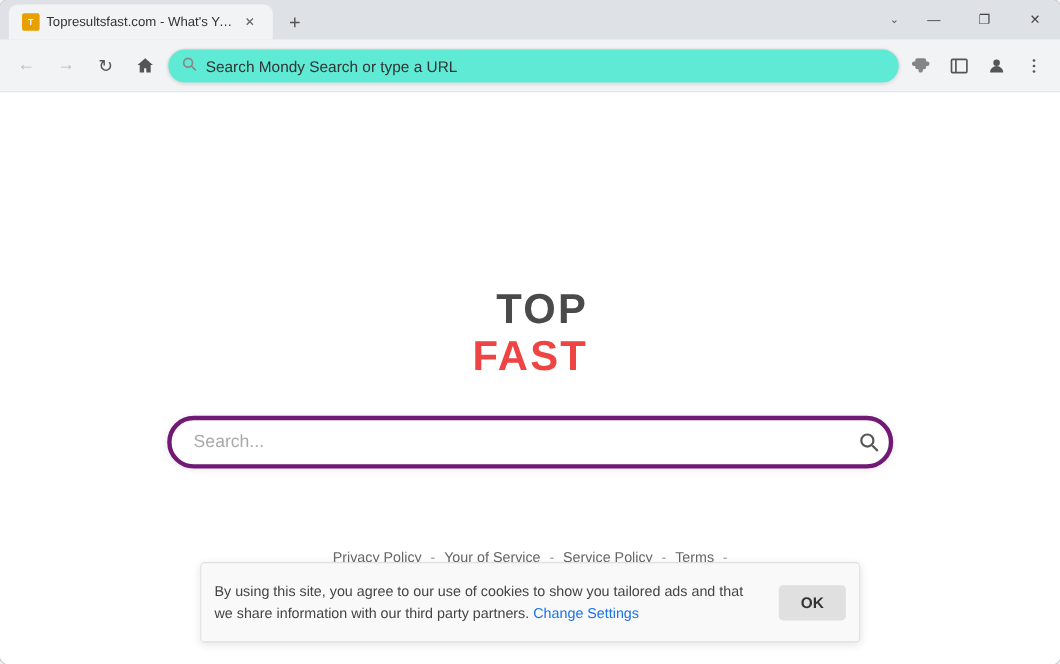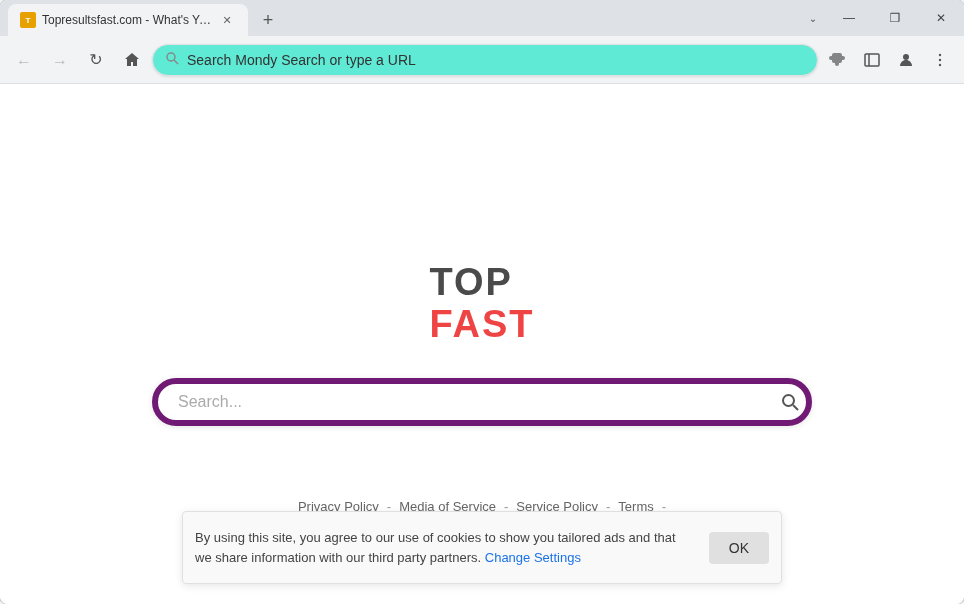--- a/index.html
+++ b/index.html
@@ -24,42 +24,42 @@
     .address-bar { flex: 1; height: 32px; background: #5eead4; border-radius: 16px; display: flex; align-items: center; padding: 0 12px; gap: 8px; border: 1px solid #e0e0e0; box-shadow: 0 1px 3px rgba(0,0,0,0.1); }
     .address-icon { font-size: 13px; color: #888; }
     .address-text { flex: 1; font-size: 14px; color: #333; }
     .toolbar-icons { display: flex; gap: 2px; }
     .toolbar-icon-btn { width: 32px; height: 32px; display: flex; align-items: center; justify-content: center; border-radius: 50%; cursor: pointer; color: #555; font-size: 16px; border: none; background: transparent; }
 
     
     .page-content { flex: 1; background: white; display: flex; flex-direction: column; align-items: center; justify-content: center; position: relative; overflow: hidden; }
 
     
-    .logo-container { display: flex; flex-direction: column; align-items: flex-start; margin-bottom: 32px; line-height: 1.1; }
+    .logo-container { display: flex; flex-direction: column; align-items: flex-end; margin-bottom: 32px; line-height: 1.1; }
     .logo-line { font-size: 38px; font-weight: 900; letter-spacing: 2px; }
     .logo-top { color: #4a4a4a; }
     .logo-middle { color: #e87722; }
     .logo-bottom { color: #ef4444; }
 
     
     .search-container { width: 660px; position: relative; }
-    .search-input { width: 100%; height: 48px; border: 6px solid #701a75; border-radius: 24px; padding: 0 52px 0 20px; font-size: 16px; color: #333; outline: none; box-shadow: 0 1px 6px rgba(0,0,0,0.1); }
+    .search-input { width: 100%; height: 48px; border: 4px solid #701a75; border-radius: 24px; padding: 0 52px 0 20px; font-size: 16px; color: #333; outline: none; box-shadow: 0 1px 6px rgba(0,0,0,0.1); }
     .search-input::placeholder { color: #aaa; }
     .search-btn { position: absolute; right: 12px; top: 50%; transform: translateY(-50%); background: transparent; border: none; cursor: pointer; color: #555; font-size: 18px; display: flex; align-items: center; justify-content: center; }
 
     
     .footer-links { position: absolute; bottom: 90px; display: flex; gap: 8px; align-items: center; font-size: 13px; color: #666; }
     .footer-link { color: #666; text-decoration: none; cursor: pointer; }
     .footer-sep { color: #999; }
 
     
     .cookie-banner { position: absolute; bottom: 20px; left: 50%; transform: translateX(-50%); width: 600px; background: #f9f9f9; border: 1px solid #e0e0e0; border-radius: 4px; padding: 16px 12px; display: flex; align-items: center; gap: 16px; box-shadow: 0 2px 8px rgba(0,0,0,0.1); }
     .cookie-text { font-size: 13px; color: #444; line-height: 1.5; flex: 1; }
     .cookie-link { color: #1a73e8; text-decoration: none; cursor: pointer; }
-    .ok-btn { background: #e0e0e0; border: none; border-radius: 4px; padding: 8px 20px; font-size: 14px; color: #333; cursor: pointer; white-space: nowrap; font-weight: 400; }
+    .ok-btn { background: #e0e0e0; border: none; border-radius: 4px; padding: 8px 20px; font-size: 14px; color: #333; cursor: pointer; white-space: nowrap; font-weight: 700; }
   </style>
 </head>
 <body>
 
 <div class="browser-frame">
 
   <div style="display:flex; flex-direction:column; background:#dee1e6;">
 
     <div style="display:flex; align-items:center; height:36px; padding: 0;">
       <div class="tab-bar" style="flex:1; margin:0; padding: 6px 0 0 8px;">
@@ -149,21 +149,21 @@
         <svg width="20" height="20" viewBox="0 0 20 20" fill="none" stroke="#555" stroke-width="2">
             <circle cx="8.5" cy="8.5" r="5.5"></circle>
             <line x1="13" y1="13" x2="18" y2="18"></line>
           </svg>
       </button>
     </div>
 
     <div class="footer-links">
       <a class="footer-link">Privacy Policy</a>
       <span class="footer-sep">-</span>
-      <a class="footer-link">Media of Service</a>
+      <a class="footer-link">Your of Service</a>
       <span class="footer-sep">-</span>
       <a class="footer-link">Service Policy</a>
       <span class="footer-sep">-</span>
       <a class="footer-link">Terms</a>
       <span class="footer-sep">-</span>
     </div>
 
     <div class="cookie-banner">
       <div class="cookie-text">
         <span>By using this site, you agree to our use of cookies to show you tailored ads and that we share information with our third party partners.</span>

